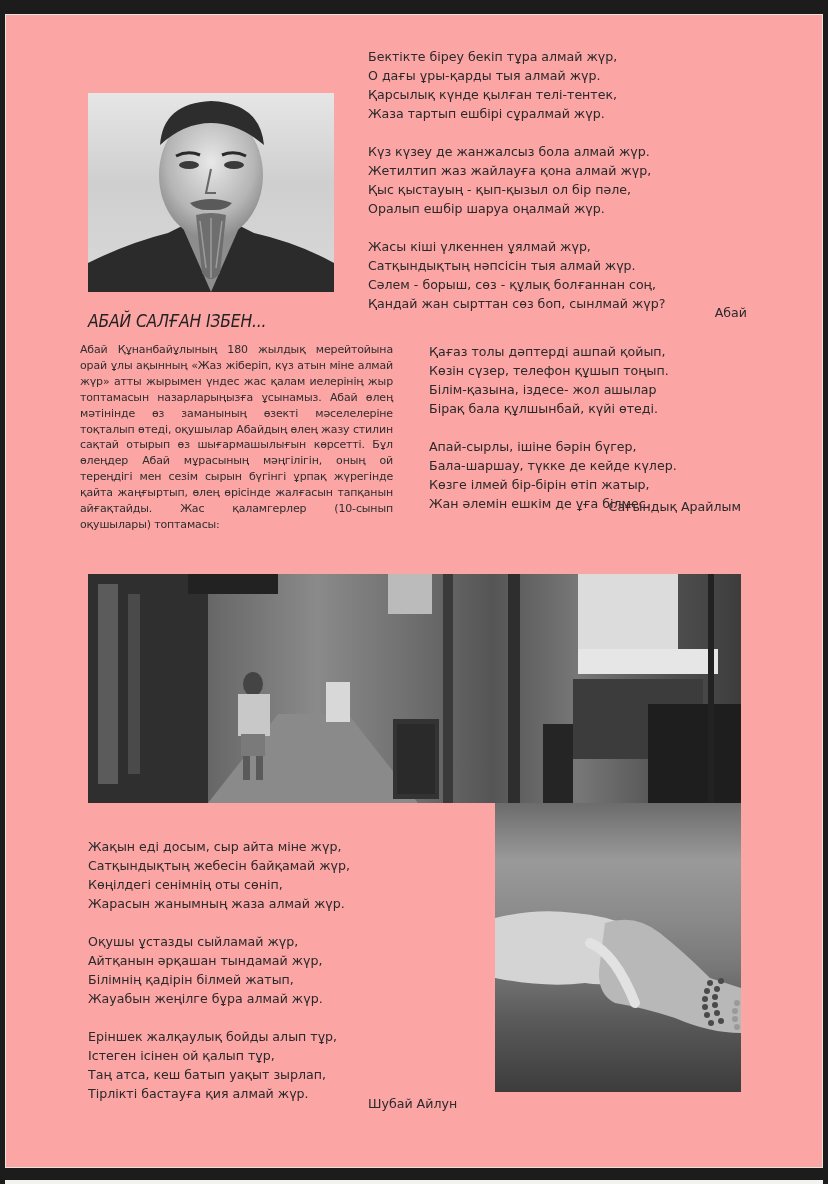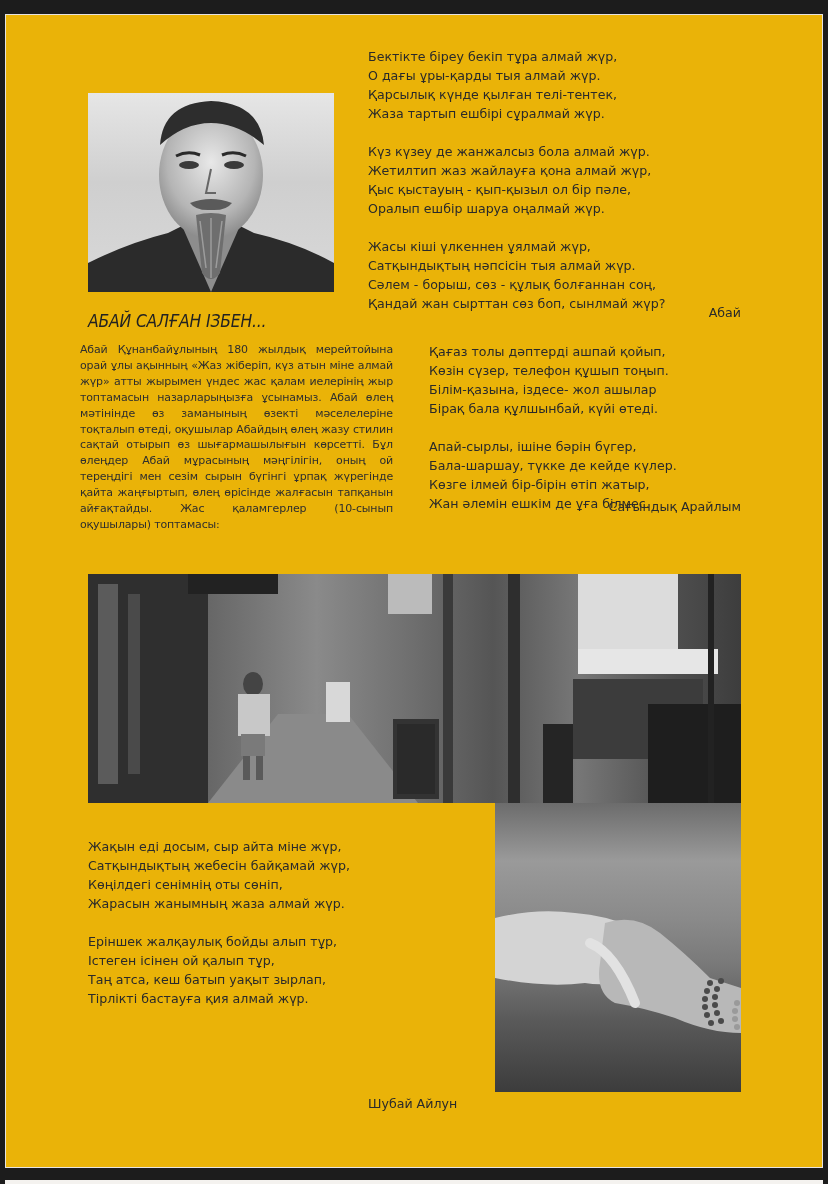--- a/index.html
+++ b/index.html
@@ -1,21 +1,21 @@
 <!DOCTYPE html>
 <html><head>
   <meta charset="utf-8">
   <style>
     * { margin: 0; padding: 0; box-sizing: border-box; }
     html, body { width: 828px; height: 1184px; overflow: hidden; background: #1c1c1c; }
     body { position: relative; font-family: "DejaVu Sans", sans-serif; color: #262626; }
 
     .page {
       position: absolute; left: 5px; top: 14px; width: 818px; height: 1154px;
-      background: #eab308; border: 1px solid #e6e3df;
+      background: #fca5a5; border: 1px solid #e6e3df;
     }
     .next-page-edge {
       position: absolute; left: 5px; top: 1180px; width: 818px; height: 10px;
       background: #f4f2ef;
     }
 
     .poem { position: absolute; font-size: 12.6px; line-height: 19px; color: #2a2a2a; white-space: nowrap; }
     .poem .stanza { margin-bottom: 19px; }
     .poem .stanza:last-of-type { margin-bottom: 0; }
     .author { position: absolute; font-size: 12.6px; color: #2a2a2a; white-space: nowrap; }
@@ -95,21 +95,21 @@
       <div>Қыс қыстауың - қып-қызыл ол бір пәле,</div>
       <div>Оралып ешбір шаруа оңалмай жүр.</div>
     </div>
     <div class="stanza">
       <div>Жасы кіші үлкеннен ұялмай жүр,</div>
       <div>Сатқындықтың нәпсісін тыя алмай жүр.</div>
       <div>Сәлем - борыш,  сөз - құлық болғаннан соң,</div>
       <div>Қандай жан сырттан сөз боп,  сынлмай жүр?</div>
     </div>
   </div>
-  <div class="author" style="right:81px; top:290px;">Абай</div>
+  <div class="author" style="right:75px; top:290px;">Абай</div>
 
   <div class="heading">АБАЙ САЛҒАН ІЗБЕН...</div>
   <div class="intro">Абай Құнанбайұлының 180 жылдық мерейтойына орай ұлы ақынның «Жаз жіберіп, күз атын міне алмай жүр» атты жырымен үндес жас қалам иелерінің жыр топтамасын назарларыңызға ұсынамыз. Абай өлең мәтінінде өз заманының өзекті мәселелеріне тоқталып өтеді, оқушылар Абайдың өлең жазу стилин сақтай отырып өз шығармашылығын көрсетті.  Бұл өлеңдер Абай мұрасының мәңгілігін, оның ой тереңдігі мен сезім сырын бүгінгі ұрпақ жүрегінде қайта жаңғыртып, өлең өрісінде жалғасын тапқанын айғақтайды.  Жас қаламгерлер (10-сынып оқушылары) топтамасы:</div>
 
   <div class="poem" style="left:423px; top:327px;">
     <div class="stanza">
       <div>Қағаз толы дәптерді ашпай қойып,</div>
       <div>Көзін сүзер, телефон құшып тоңып.</div>
       <div>Білім-қазына,  іздесе- жол ашылар</div>
       <div>Бірақ бала құлшынбай, күйі өтеді.</div>
@@ -180,20 +180,26 @@
   </div>
 
   <div class="poem" style="left:82px; top:822px;">
     <div class="stanza">
       <div>Жақын еді досым,  сыр айта міне жүр,</div>
       <div>Сатқындықтың жебесін байқамай жүр,</div>
       <div>Көңілдегі сенімнің оты сөніп,</div>
       <div>Жарасын жанымның жаза алмай жүр.</div>
     </div>
     <div class="stanza">
+      <div>Оқушы ұстазды сыйламай жүр,</div>
+      <div>Айтқанын әрқашан тындамай жүр,</div>
+      <div>Білімнің қадірін білмей жатып,</div>
+      <div>Жауабын жеңілге бұра алмай жүр.</div>
+    </div>
+    <div class="stanza">
       <div>Еріншек жалқаулық бойды алып тұр,</div>
       <div>Істеген ісінен ой қалып тұр,</div>
       <div>Таң атса,  кеш батып уақыт зырлап,</div>
       <div>Тірлікті бастауға қия алмай жүр.</div>
     </div>
   </div>
   <div class="author" style="left:362px; top:1081px;">Шубай Айлун</div>
 </div>
 
 <div class="next-page-edge"></div>

